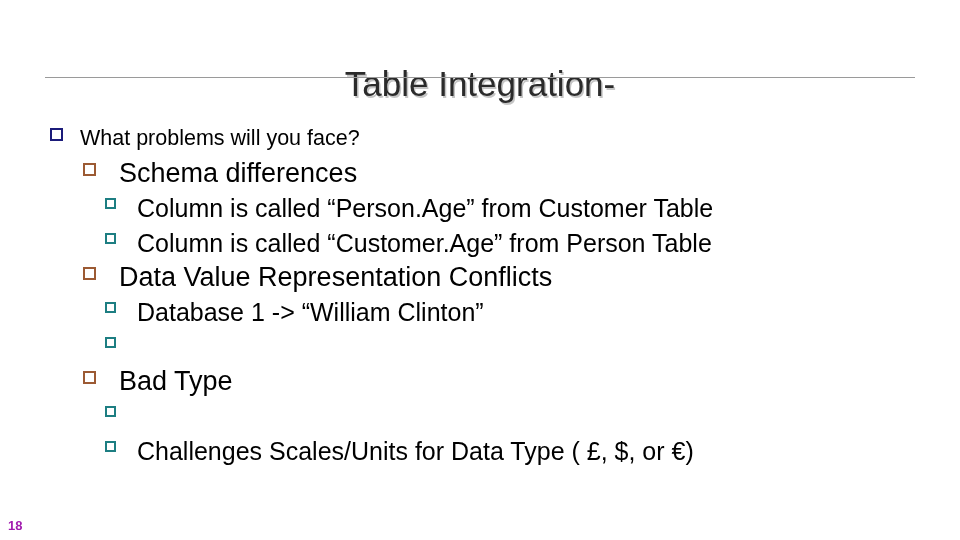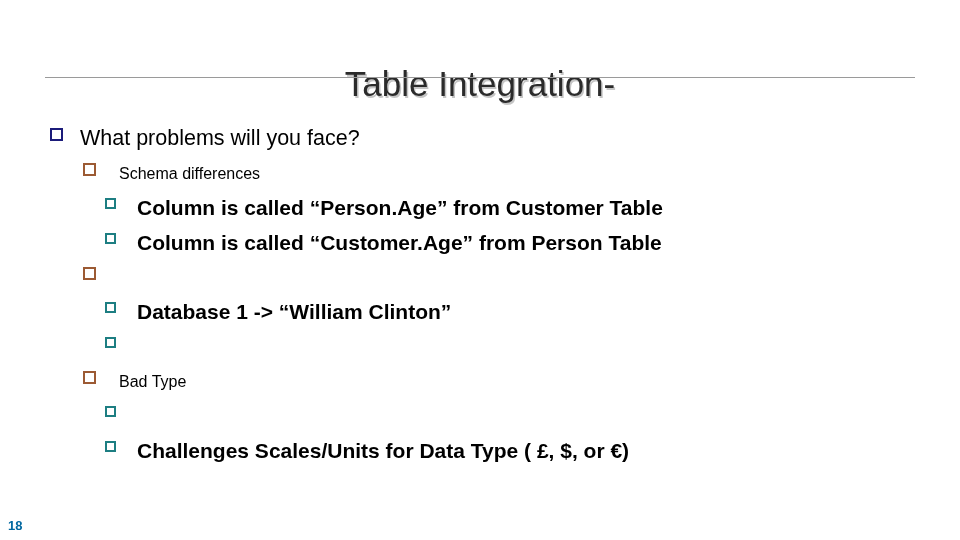--- a/index.html
+++ b/index.html
@@ -86,40 +86,40 @@
   .lvl1 .bullet-text { font-size: 21.5px; line-height: 35px; }
 
   
   .lvl2 { padding-left: 83px; height: 35px; }
   .lvl2 .bullet-marker { width: 36px; padding-top: 7px; }
   .lvl2 .bullet-marker i {
     width: 13px; height: 13px;
     border-width: 2.5px;
     border-color: #9c5a33;
   }
-  .lvl2 .bullet-text { font-size: 16px; line-height: 35px; }
+  .lvl2 .bullet-text { font-size: 27px; line-height: 35px; }
 
   
   .lvl3 { padding-left: 105px; height: 34.5px; }
   .lvl3 .bullet-marker { width: 32px; padding-top: 7px; }
   .lvl3 .bullet-marker i {
     width: 11px; height: 11px;
     border-width: 2.5px;
     border-color: #1d7e82;
   }
-  .lvl3 .bullet-text { font-size: 21px; line-height: 34.5px; font-weight: bold; }
+  .lvl3 .bullet-text { font-size: 25px; line-height: 34.5px; }
 
   
   .page-number {
     position: absolute;
     left: 8px;
     bottom: 7px;
     font-size: 13px;
     font-weight: bold;
-    color: #0369a1;
+    color: #a21caf;
     line-height: 14px;
   }
 </style>
 </head>
 <body>
 
 <div class="slide-title">
   <span class="title-line">Table Integration-</span>
 </div>
 
@@ -147,20 +147,21 @@
     <div class="bullet-row lvl3">
       <span class="bullet-marker">
         <i></i>
       </span>
       <span class="bullet-text">Column is called “Customer.Age” from Person Table</span>
     </div>
     <div class="bullet-row lvl2">
       <span class="bullet-marker">
         <i></i>
       </span>
+      <span class="bullet-text">Data Value Representation Conflicts</span>
     </div>
     <div class="bullet-row lvl3">
       <span class="bullet-marker">
         <i></i>
       </span>
       <span class="bullet-text">Database 1 -&gt; “William Clinton”</span>
     </div>
     <div class="bullet-row lvl3">
       <span class="bullet-marker">
         <i></i>

